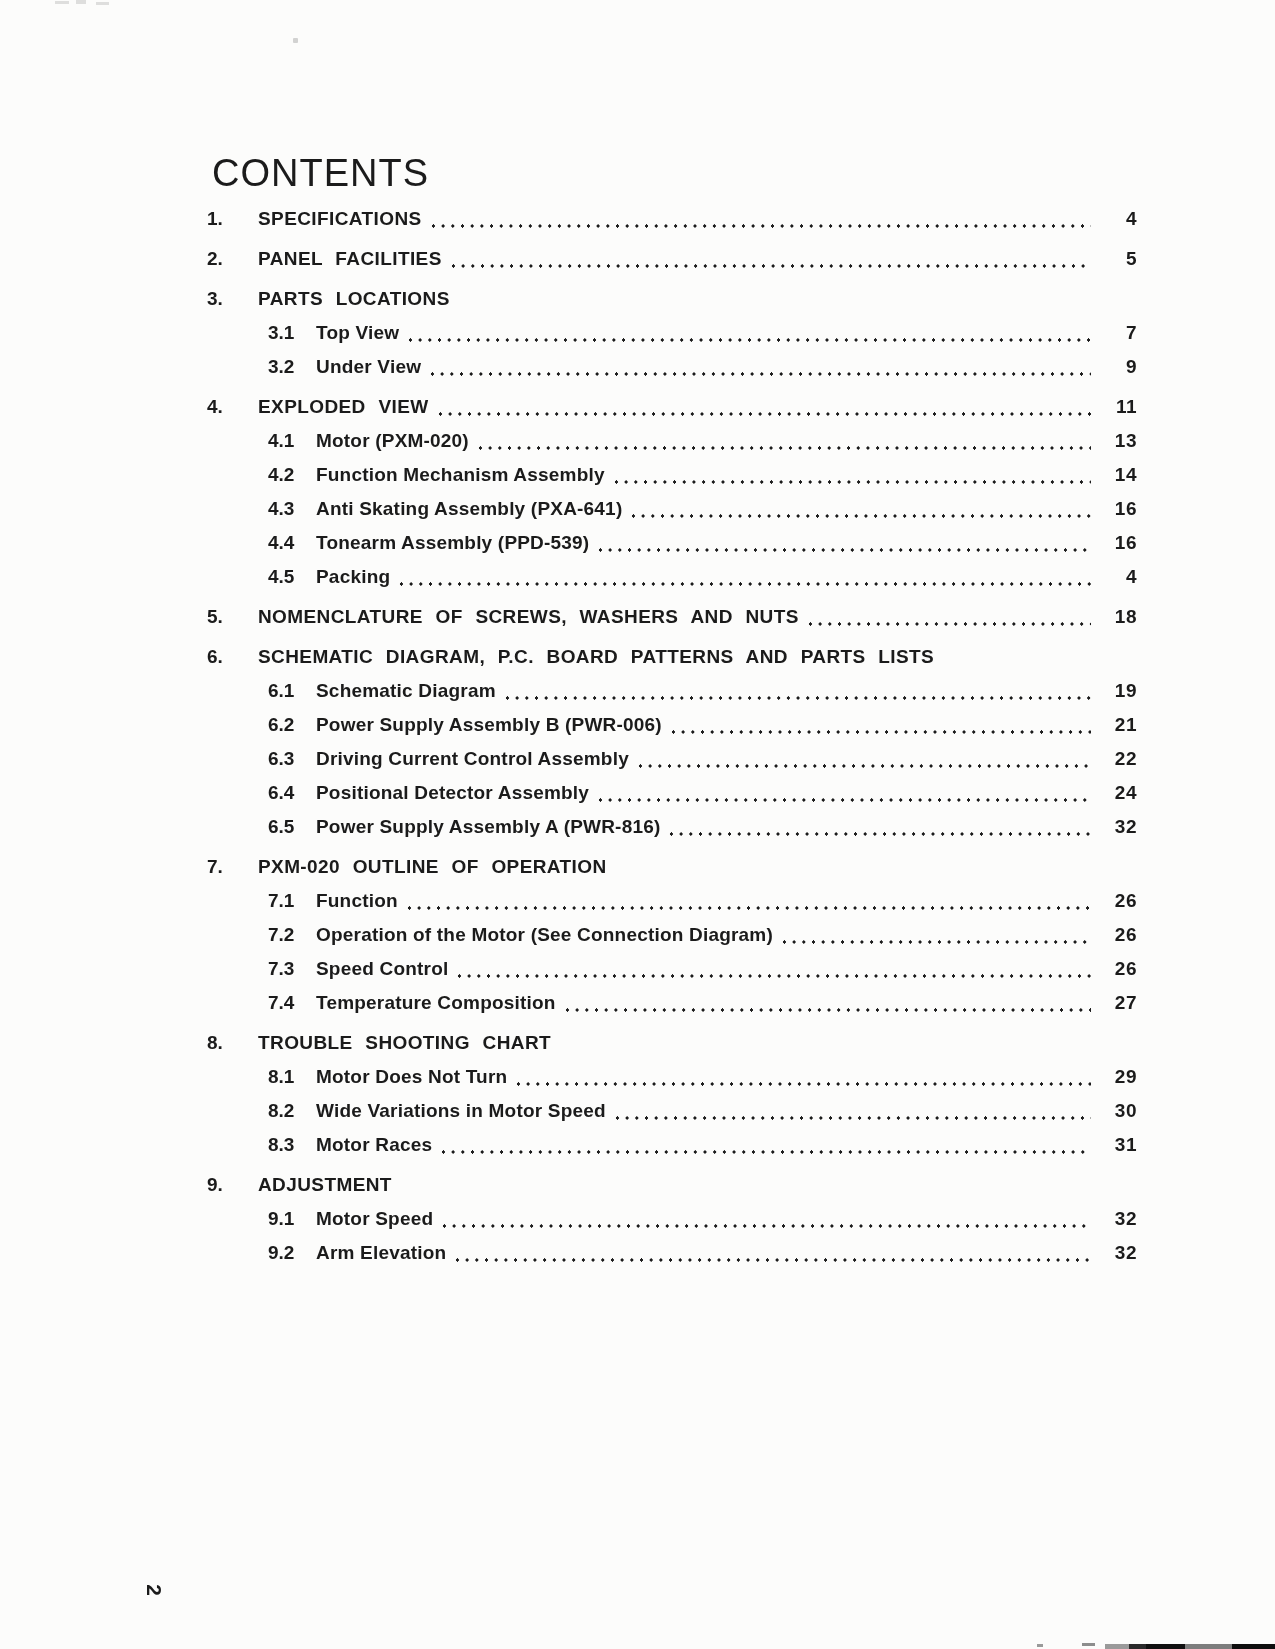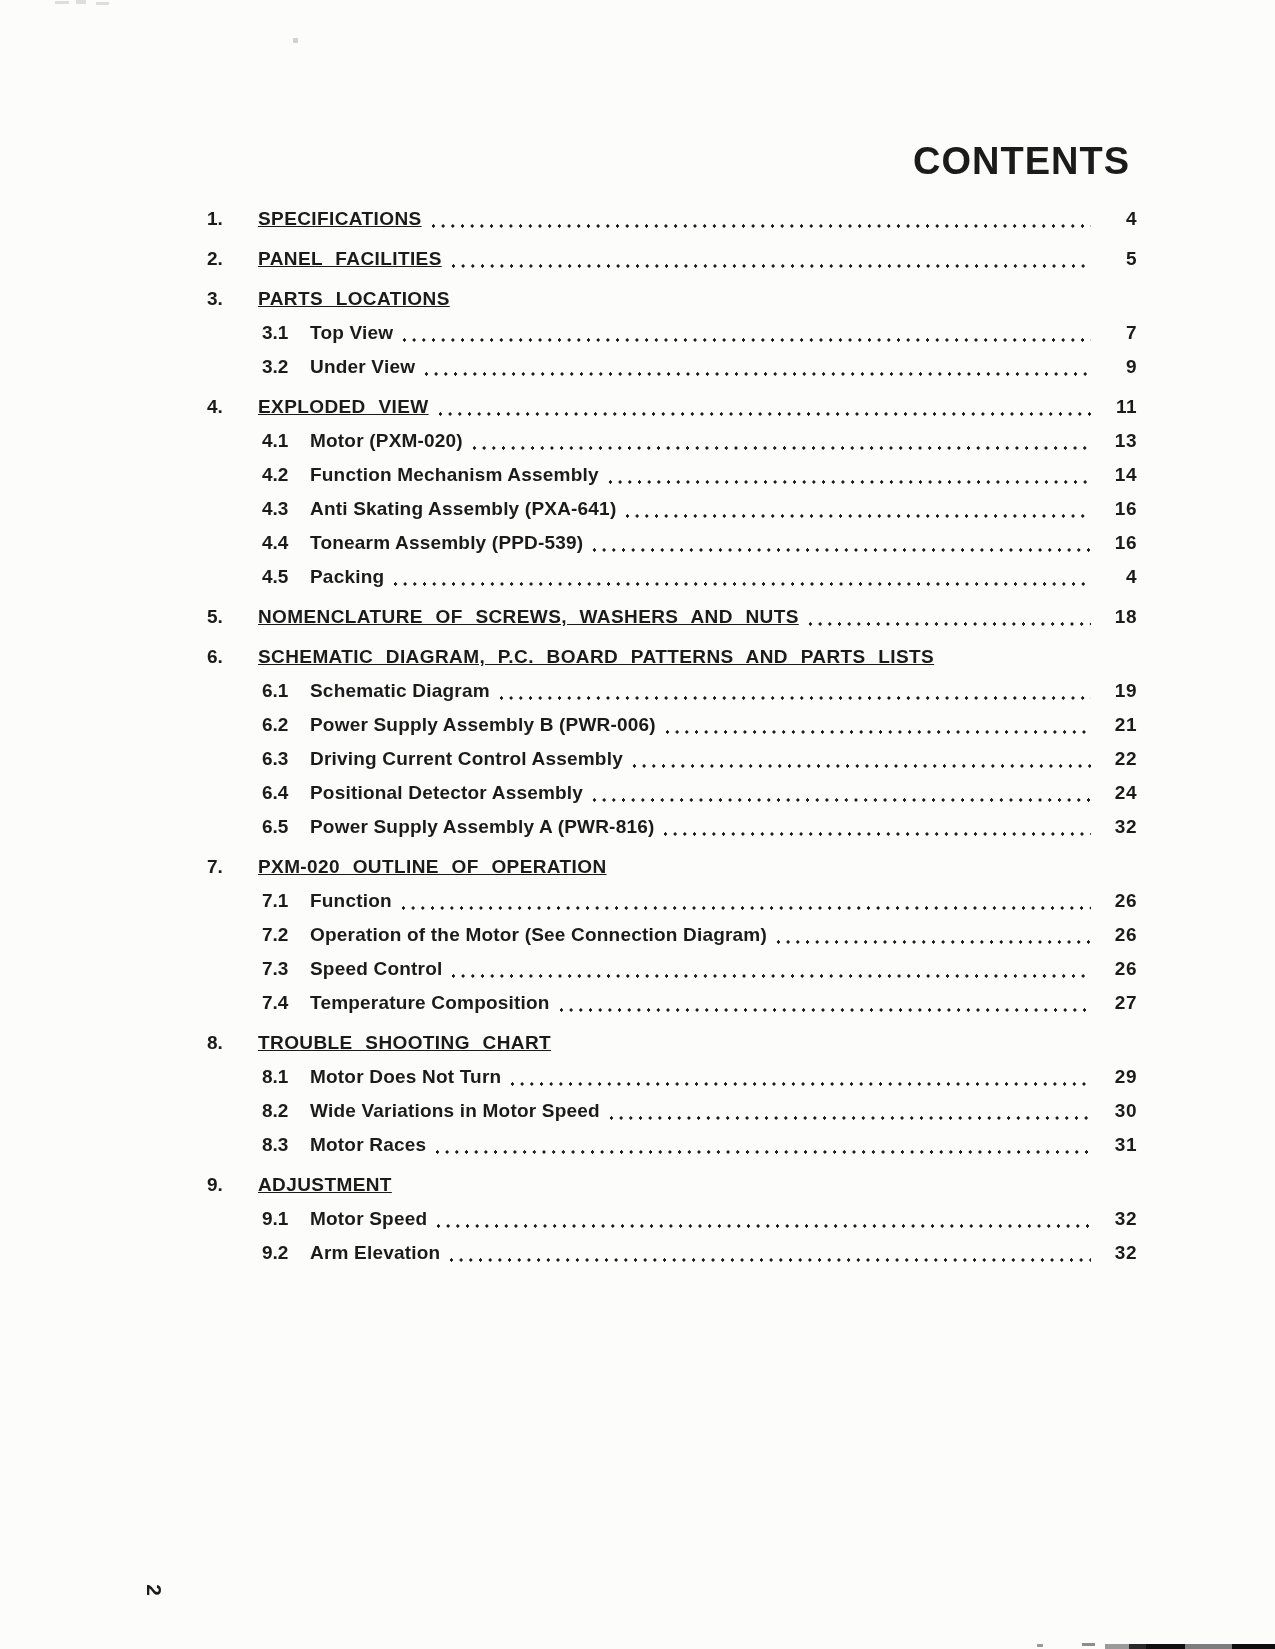--- a/index.html
+++ b/index.html
@@ -7,36 +7,36 @@
     width: 1275px; height: 1649px;
     background: #fcfcfb;
     font-family: "Liberation Sans", sans-serif;
     color: #1b1b1b;
     overflow: hidden;
   }
   .page { position: relative; width: 1275px; height: 1649px; }
 
   .doc-title {
     position: absolute; top: 136px; left: 207px; width: 930px;
-    margin: 4px; text-align: right;
-    font-size: 38px; font-weight: 700; letter-spacing: 1px;
+    margin: 16px; text-align: left;
+    font-size: 38px; font-weight: 400; letter-spacing: 1px;
     transform: translateX(-11px);
   }
 
   .toc {
     position: absolute; top: 202px; left: 207px; width: 930px;
     font-size: 19px; font-weight: 700;
   }
   .row { display: flex; align-items: center; height: 34px; white-space: nowrap; }
   .row.level1 { margin-top: 6px; }
   .row.level1:first-child { margin-top: 0; }
   .level1 .num { flex: 0 0 51px; }
-  .level1 .label { word-spacing: 7px; letter-spacing: 0.4px; text-decoration: underline; }
+  .level1 .label { word-spacing: 7px; letter-spacing: 0.4px; }
   .level2 { padding-left: 55px; }
-  .level2 .num { flex: 0 0 48px; }
+  .level2 .num { flex: 0 0 48px; margin-left: 6px; }
   .label { letter-spacing: 0.2px; }
   .leader {
     flex: 1 1 auto; height: 34px; margin: 0 10px 0 9px;
     background-image: radial-gradient(circle 1.6px at 2.4px 50%, #1c1c1c 99%, rgba(0,0,0,0) 100%);
     background-size: 9.7px 4px;
     background-repeat: repeat-x;
     background-position: left 0 bottom 8px;
   }
   .pagenum { flex: 0 0 auto; min-width: 36px; text-align: right; letter-spacing: 0.5px; }
 

